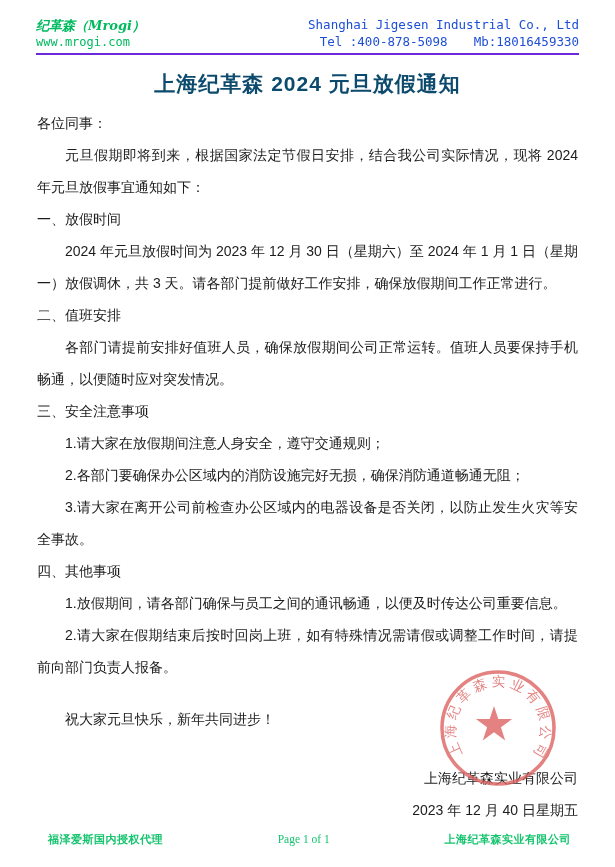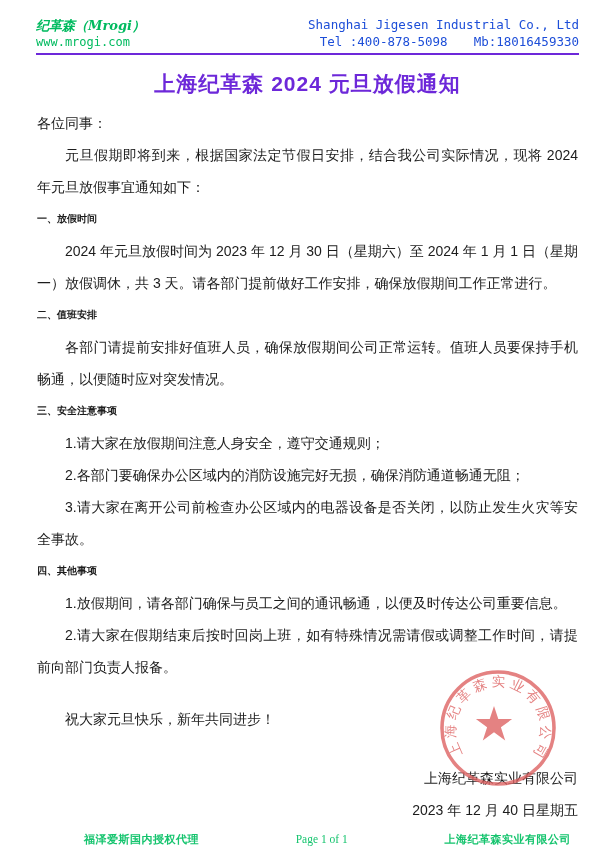--- a/index.html
+++ b/index.html
@@ -37,40 +37,39 @@
     color:#1d4ed8;
     white-space:nowrap;
   }
   .tel-gap { display:inline-block; width:26px; }
   
   .doc-title {
     margin-top:15px;
     text-align:center;
     font-size:21px; font-weight:600;
     letter-spacing:1px;
-    color:#6d28d9;
+    color:#0c4a6e;
   }
   
   .content {
     margin:9px 37px 0 37px;
     font-size:14px; line-height:32px;
     text-align:justify;
   }
   .content p.indent { text-indent:2em; }
-  .content .sec-head { font-weight:bold; font-size:10px; }
+  .content .sec-head { font-weight:normal; font-size:14px; }
   .closing { margin-top:20px; text-indent:2em; }
   .signature { margin-top:27px; text-align:right; }
   
   .stamp { position:absolute; left:434px; top:665px; pointer-events:none; }
   
   .footer {
     position:absolute; left:48px; right:44px; bottom:20px;
     display:flex; justify-content:space-between; align-items:baseline;
     color:#15c46e;
-    margin-left:36px;
   }
   .footer .f-left, .footer .f-right {
     font-size:11px; font-weight:bold; letter-spacing:0.5px;
   }
   .footer .f-center {
     font-family:"Liberation Serif", serif;
     font-size:11.5px;
   }
 </style>
 </head>

